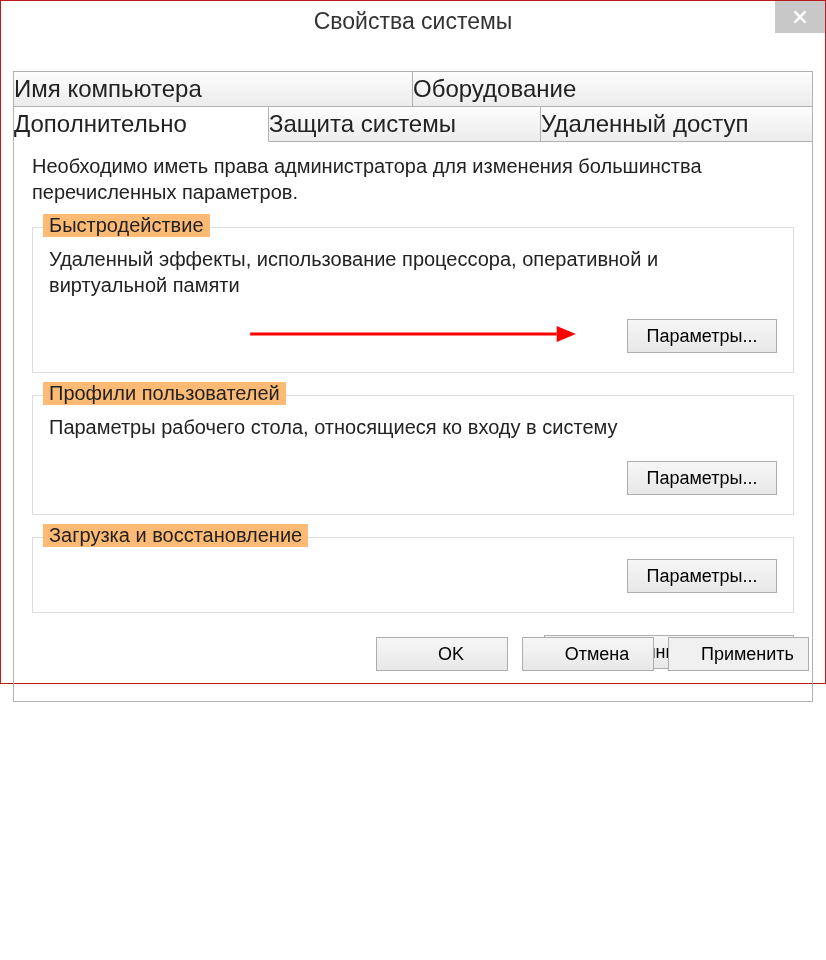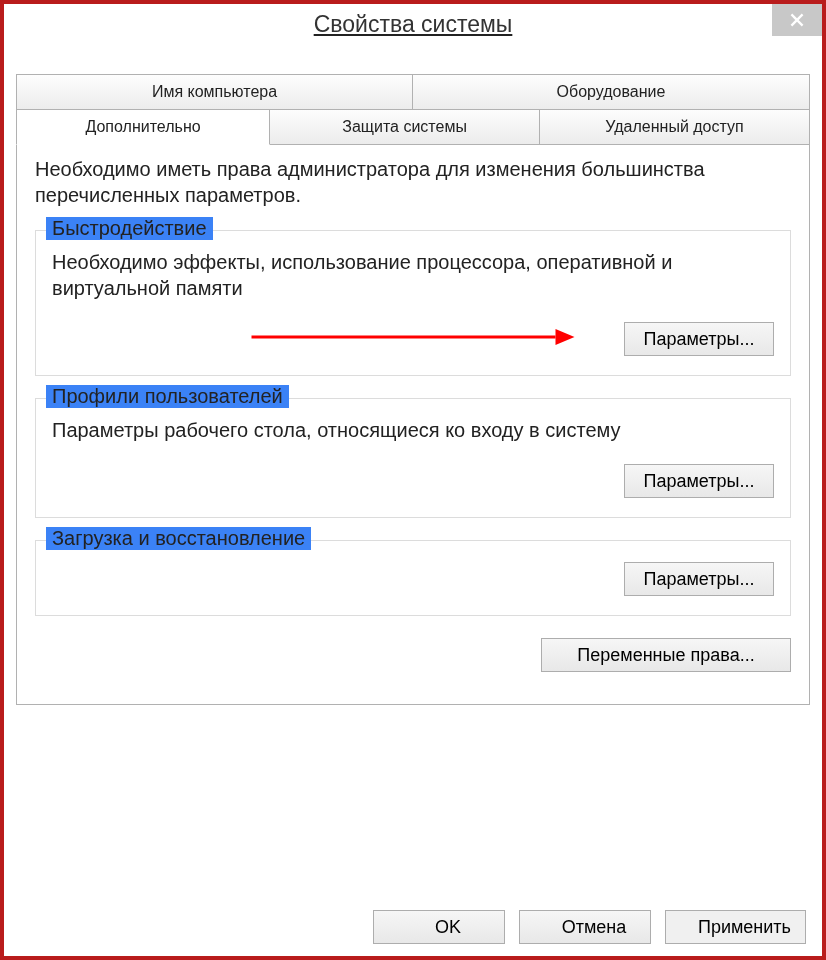--- a/index.html
+++ b/index.html
@@ -5,25 +5,24 @@
   * { box-sizing: border-box; }
   html, body {
     margin: 0; padding: 0;
     width: 826px; height: 960px;
     font-family: "Segoe UI", Tahoma, Arial, sans-serif;
     font-size: 20px;
     color: #222;
     background: #fff;
   }
   .window {
-    width: 826px; height: 960px;
-    background: #fff;
-    border: 4px solid #b91c1c;
-    position: relative;
-    text-decoration: underline;
+    width: 826px; height: 684px;
+    background: #fff;
+    border: 1px solid #b91c1c;
+    position: relative;
   }
   .titlebar {
     height: 40px;
     background: #fff;
     position: relative;
     display: flex;
     align-items: center;
     justify-content: center;
   }
   .titlebar-title {
@@ -49,22 +48,21 @@
   .tabs-row1, .tabs-row2 {
     display: flex;
     position: relative;
   }
   .tabs-row1 { margin-top: 18px; }
   .tab {
     height: 36px;
     line-height: 34px;
     border: 1px solid #b1b1b1;
     background: linear-gradient(#fdfdfd, #ececec);
-    text-align: center;
-    font-size: 16px;
+    font-size: 24px;
     white-space: nowrap;
   }
   .tabs-row1 .tab:nth-child(1){ width: 50%; }
   .tabs-row1 .tab:nth-child(2){ width: 50%; border-left: none; }
   .tabs-row2 { margin-top: -1px; }
   .tabs-row2 .tab:nth-child(1){ width: 32%; }
   .tabs-row2 .tab:nth-child(2){ width: 34%; border-left: none; }
   .tabs-row2 .tab:nth-child(3){ width: 34%; border-left: none; }
   .tab.active {
     background: #fff;
@@ -88,21 +86,21 @@
   .group {
     border: 1px solid #dcdcdc;
     position: relative;
     padding: 18px 16px 16px 16px;
     margin-bottom: 22px;
   }
   .group-legend {
     position: absolute;
     top: -14px;
     left: 10px;
-    background: #3b82f6;
+    background: #fdba74;
     padding: 0 6px;
     font-size: 20px;
   }
   .group-desc {
     font-size: 20px;
     line-height: 1.3;
     margin-bottom: 18px;
   }
   .group-btnrow {
     display: flex;
@@ -185,21 +183,21 @@
         <span>Удаленный доступ</span>
       </div>
     </div>
 
     <div class="tab-panel">
 
       <div class="admin-note">Необходимо иметь права администратора для изменения большинства перечисленных параметров.</div>
 
       <div class="group" style="position:relative;">
         <span class="group-legend">Быстродействие</span>
-        <div class="group-desc">Необходимо эффекты, использование процессора, оперативной и виртуальной памяти</div>
+        <div class="group-desc">Удаленный эффекты, использование процессора, оперативной и виртуальной памяти</div>
         <div class="group-btnrow">
           <svg class="arrow-svg" viewBox="0 0 760 40" preserveAspectRatio="none">
             <line x1="210" y1="18" x2="530" y2="18" stroke="#ff0000" stroke-width="3"></line>
             <polygon points="530,10 550,18 530,26" fill="#ff0000"></polygon>
           </svg>
           <button class="btn">
             <span>Параметры...</span>
           </button>
         </div>
       </div>

